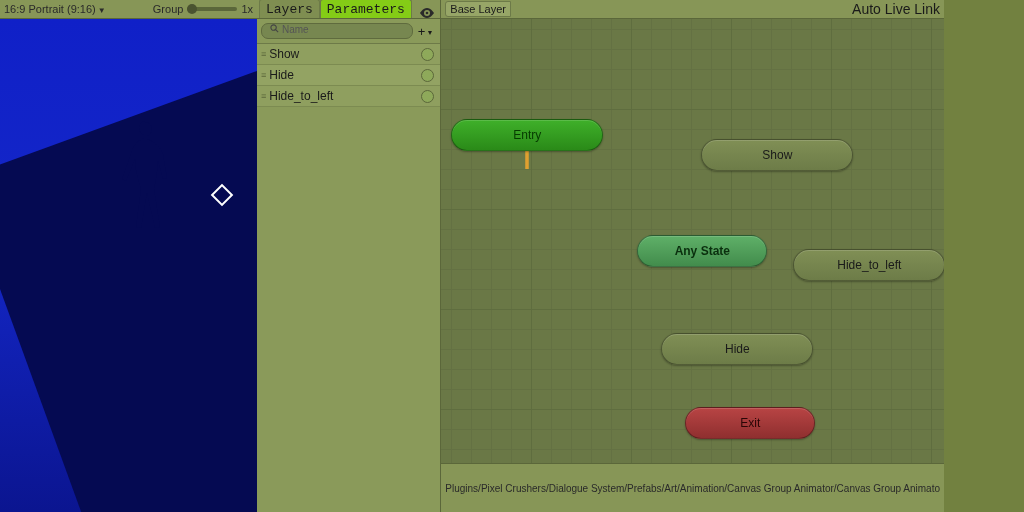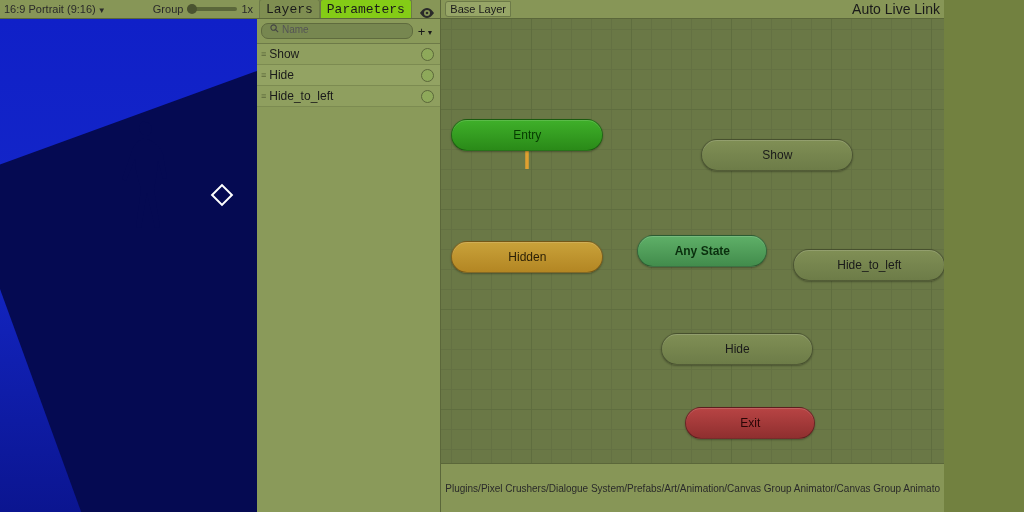--- a/index.html
+++ b/index.html
@@ -373,23 +373,20 @@
           <line x1="267.6666666666667" y1="262" x2="289.3333333333333" y2="314" stroke="#ffffff" stroke-width="3"></line>
           <line x1="267.6666666666667" y1="262" x2="278.5" y2="288" stroke="#ffffff" stroke-width="3" marker-end="url(#arrow-white)"></line>
           <line x1="326" y1="246" x2="352" y2="246" stroke="#ffffff" stroke-width="3"></line>
           <line x1="326" y1="246" x2="339" y2="246" stroke="#ffffff" stroke-width="3" marker-end="url(#arrow-white)"></line>
           <line x1="414.6181818181818" y1="230" x2="349.3818181818182" y2="152" stroke="#ffffff" stroke-width="3"></line>
           <line x1="414.6181818181818" y1="230" x2="382" y2="191" stroke="#ffffff" stroke-width="3" marker-end="url(#arrow-white)"></line>
         </svg>
     <div class="state-node node-entry" style="left: 10px; top: 100px; width: 152px;">
           <span>Entry</span>
         </div>
-        <div class="state-node node-default" style="left: 10px; top: 222px; width: 152px;">
-          <span>Hidden</span>
-        </div>
         <div class="state-node node-gray" style="left: 260px; top: 120px; width: 152px;">
           <span>Show</span>
         </div>
         <div class="state-node node-any" style="left: 196px; top: 216px; width: 130px; font-weight: bold;">
           <span>Any State</span>
         </div>
         <div class="state-node node-gray" style="left: 352px; top: 230px; width: 152px;">
           <span>Hide_to_left</span>
         </div>
         <div class="state-node node-gray" style="left: 220px; top: 314px; width: 152px;">

